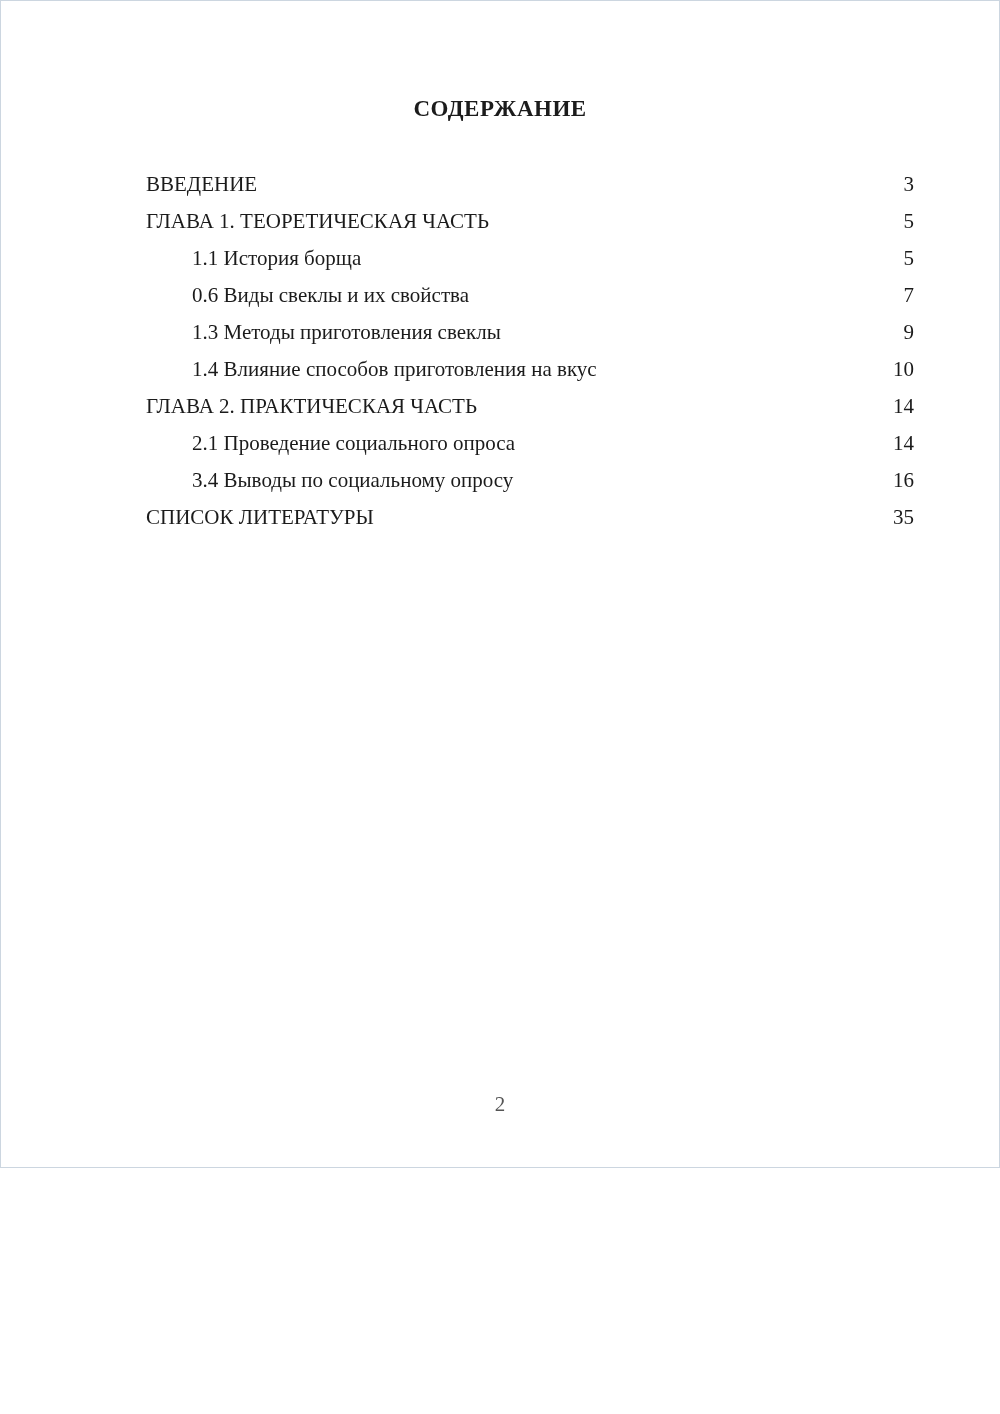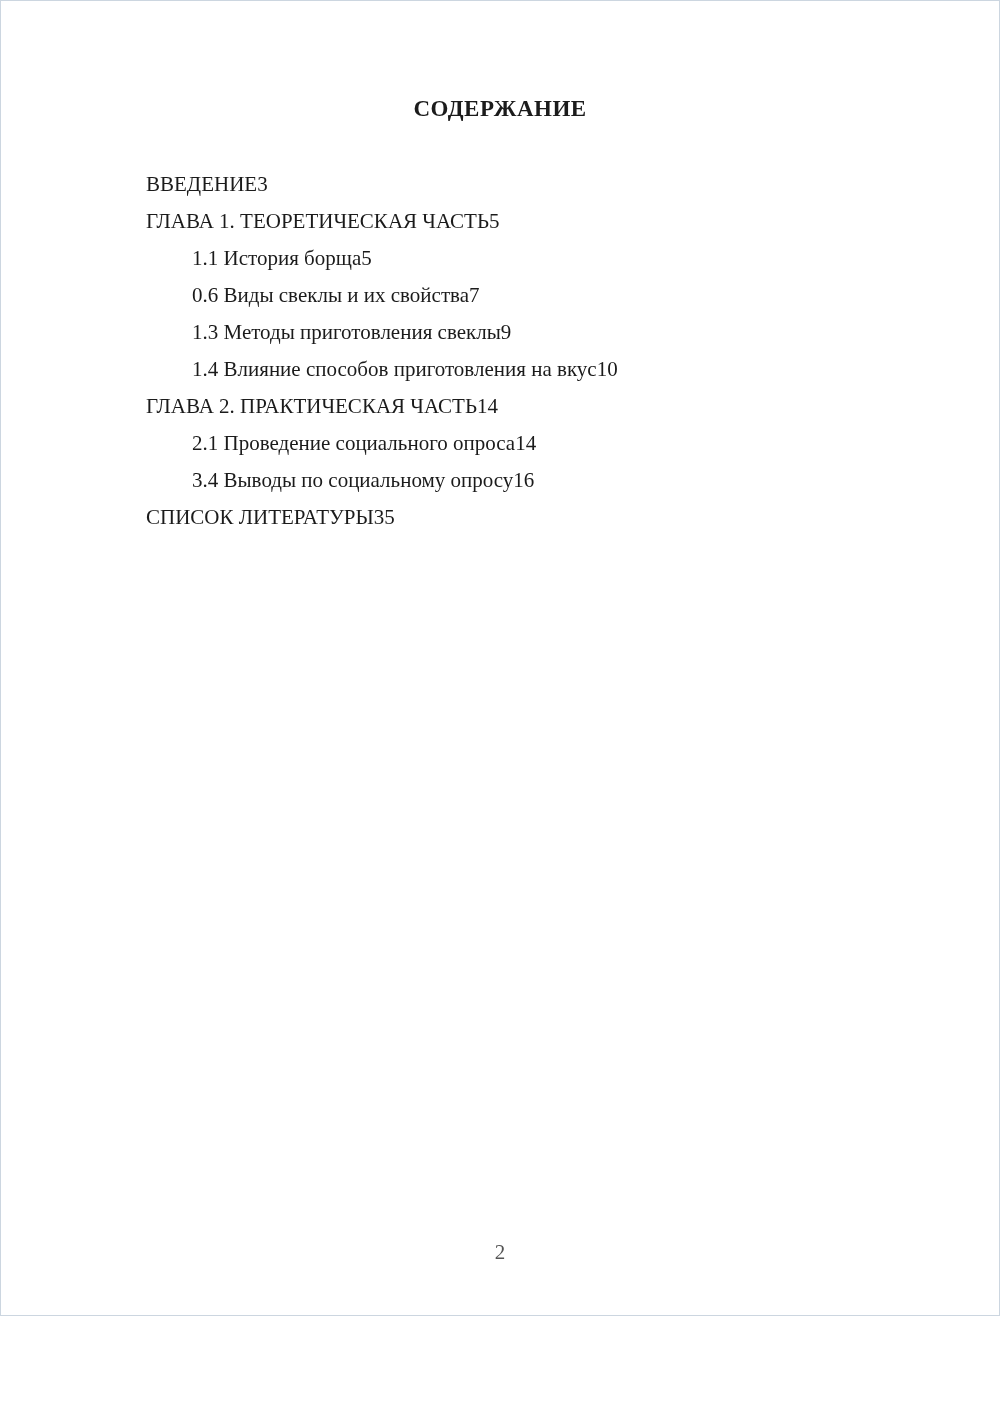--- a/index.html
+++ b/index.html
@@ -2,41 +2,41 @@
 <html><head>
 <meta charset="utf-8">
 <style>
   html, body {
     margin: 0;
     padding: 0;
     background: #ffffff;
   }
   .page {
     width: 1000px;
-    height: 1316px;
+    height: 1168px;
     box-sizing: border-box;
     border: 1px solid #ccd6e0;
     background: #ffffff;
     position: relative;
     font-family: "Liberation Serif", serif;
     color: #1b1b1b;
   }
   .doc-title {
     padding-top: 95px;
     text-align: center;
     font-size: 23px;
     font-weight: bold;
     letter-spacing: 0.5px;
   }
   .toc {
     margin: 44px 85px 0 145px;
   }
   .toc-row {
     display: flex;
-    justify-content: flex-start;
+    justify-content: space-between;
     align-items: baseline;
     font-size: 21px;
     line-height: 37px;
     white-space: nowrap;
   }
   .toc-row.level-1 {
     padding-left: 46px;
   }
   .toc-label {
     text-align: left;

